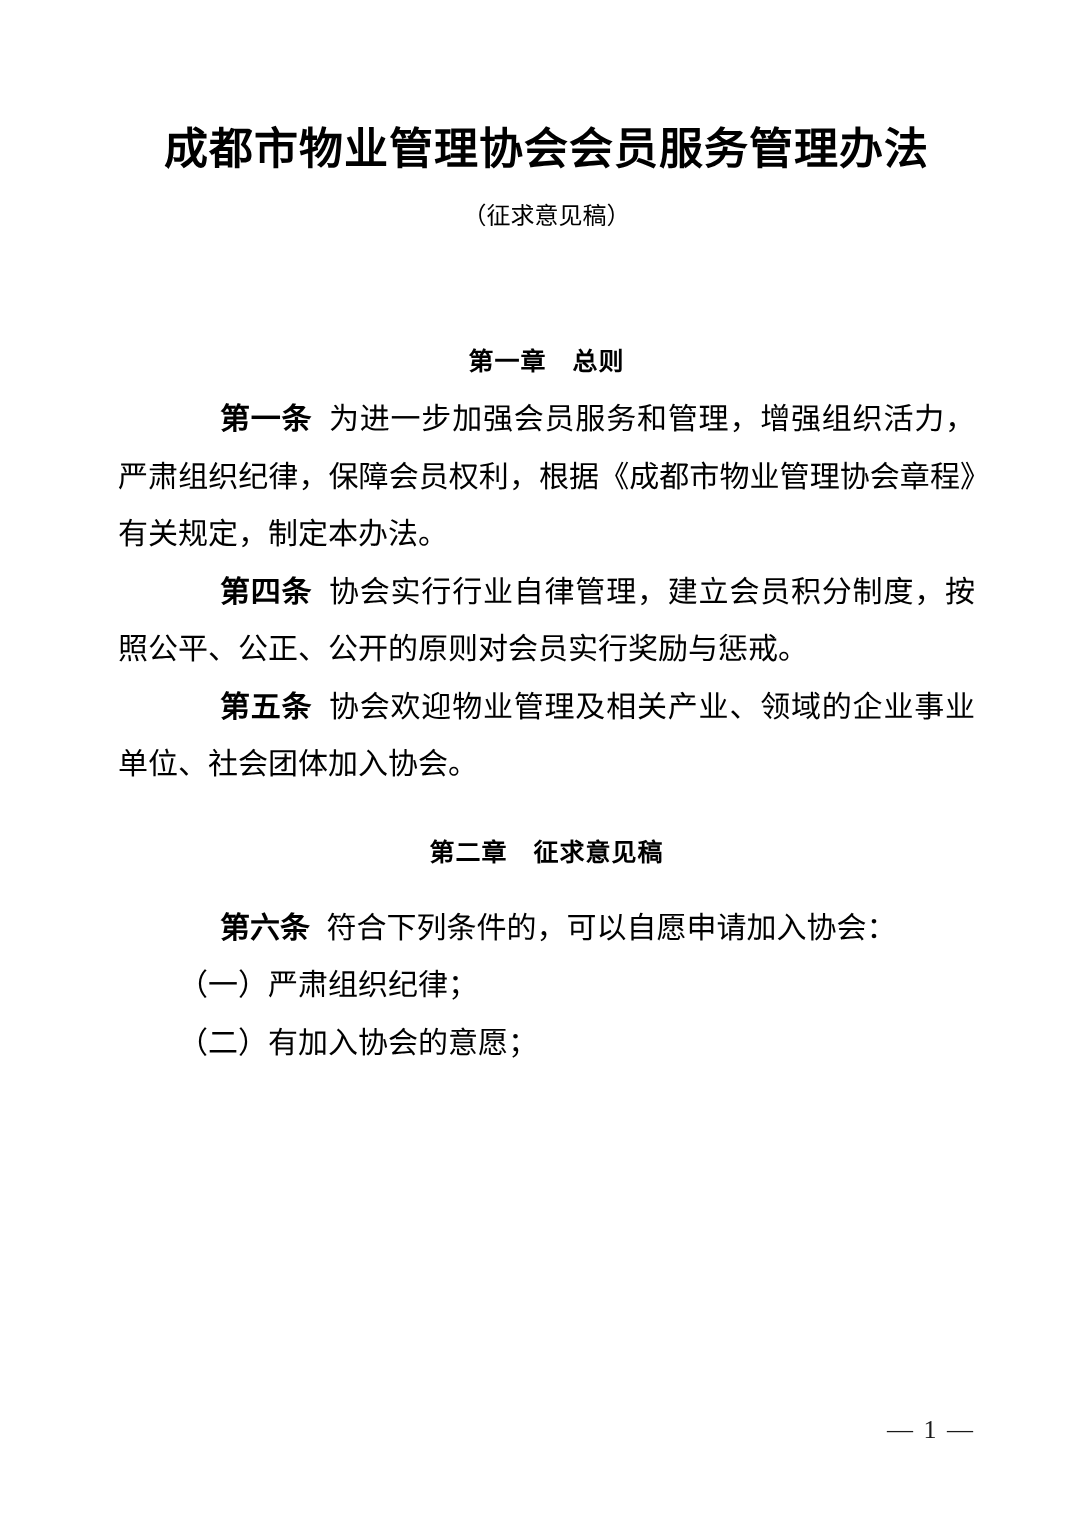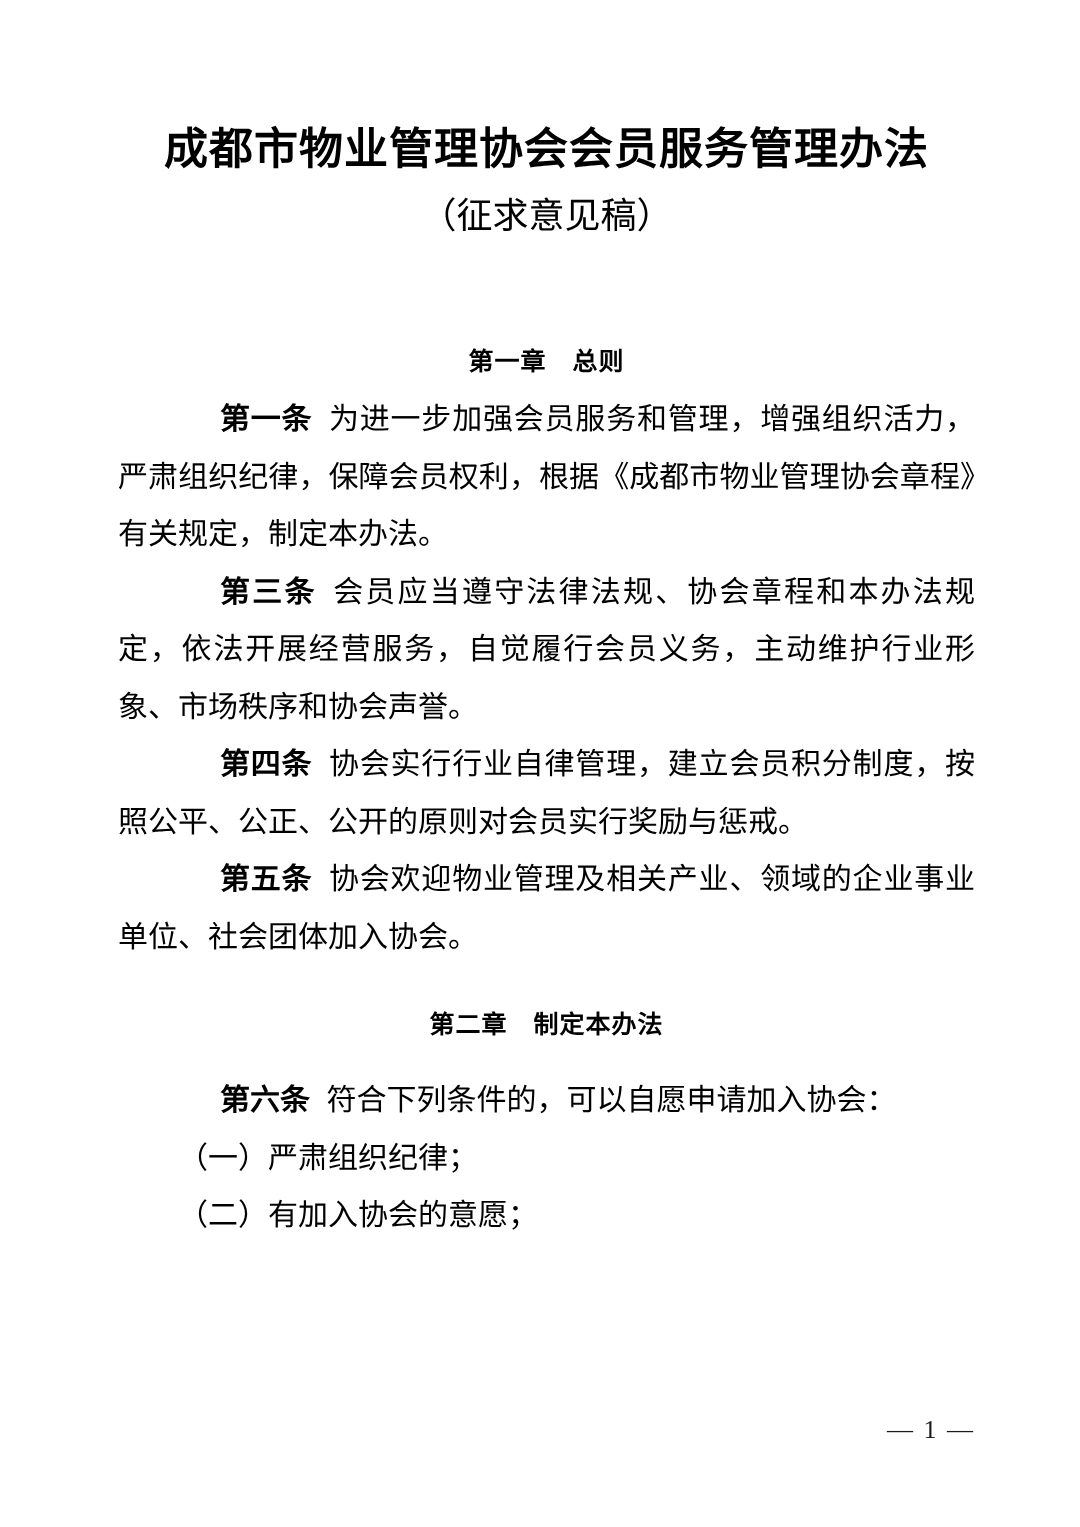--- a/index.html
+++ b/index.html
@@ -27,21 +27,21 @@
     padding-top: 122px;
     font-size: 44px;
     line-height: 56px;
     font-weight: bold;
     text-align: center;
     letter-spacing: 1px;
     font-family: "Liberation Serif", "DejaVu Serif", serif;
   }
   .doc-subtitle {
     margin-top: 18px;
-    font-size: 36px;
+    font-size: 24px;
     line-height: 40px;
     text-align: center;
     font-weight: normal;
   }
   .chapter-heading {
     margin: 0;
     font-size: 25px;
     line-height: 58px;
     font-weight: bold;
     text-align: center;
@@ -86,27 +86,26 @@
 
   <h1 class="doc-title">成都市物业管理协会会员服务管理办法</h1>
 
   <div class="doc-subtitle">（征求意见稿）</div>
 
   <h2 class="chapter-heading first">第一章　总则</h2>
 
   <p class="para"><span class="article-label">第一条</span><span>为进一步加强会员服务和管理，增强组织活力，严肃组织纪律，保障会员权利，根据《成都市物业管理协会章程》有关规定，制定本办法。</span></p>
 
 
-  <p class="para"><span class="article-label">第三条</span><span>会员应当遵守法律法规、协会章程和本办法规定，依法开展经营服务，自觉履行会员义务，主动维护行业形象、市场秩序和协会声誉。</span></p>
 
   <p class="para"><span class="article-label">第四条</span><span>协会实行行业自律管理，建立会员积分制度，按照公平、公正、公开的原则对会员实行奖励与惩戒。</span></p>
 
   <p class="para"><span class="article-label">第五条</span><span>协会欢迎物业管理及相关产业、领域的企业事业单位、社会团体加入协会。</span></p>
 
-  <h2 class="chapter-heading second">第二章　制定本办法</h2>
+  <h2 class="chapter-heading second">第二章　征求意见稿</h2>
 
   <p class="para"><span class="article-label">第六条</span><span>符合下列条件的，可以自愿申请加入协会：</span></p>
 
   <p class="para">（一）严肃组织纪律；</p>
 
   <p class="para">（二）有加入协会的意愿；</p>
 
   <div class="page-number">— 1 —</div>
 
 </div>

